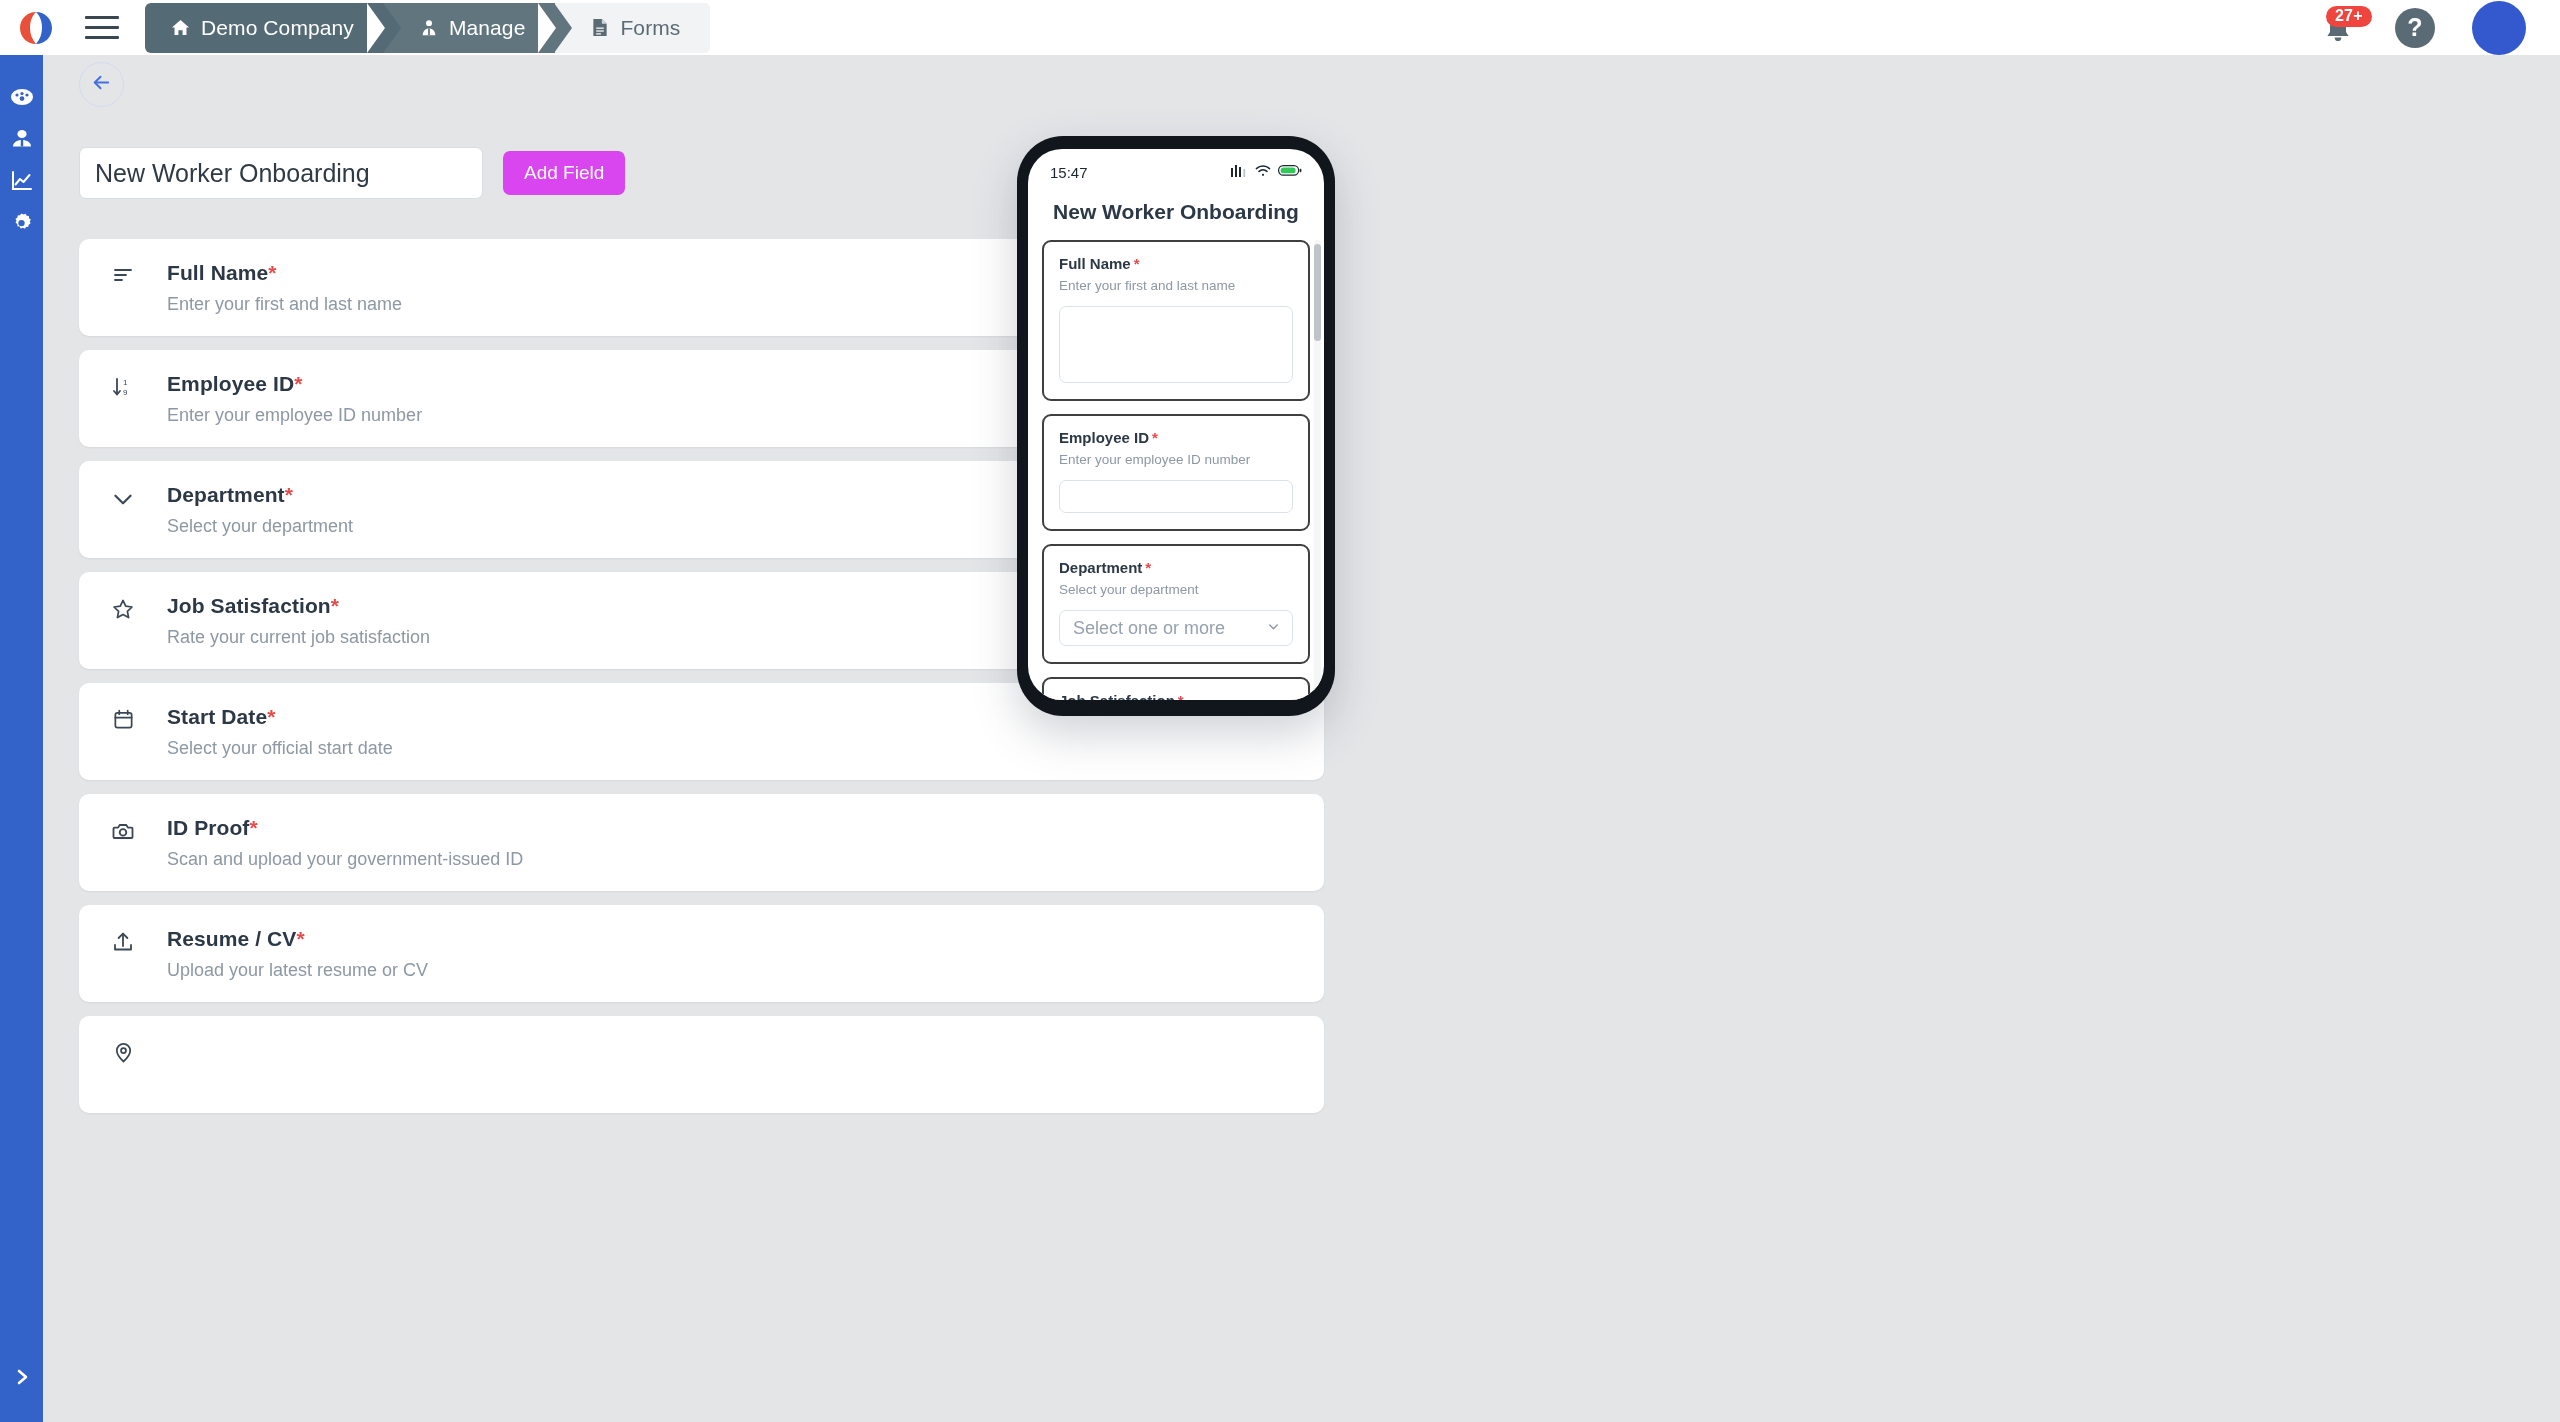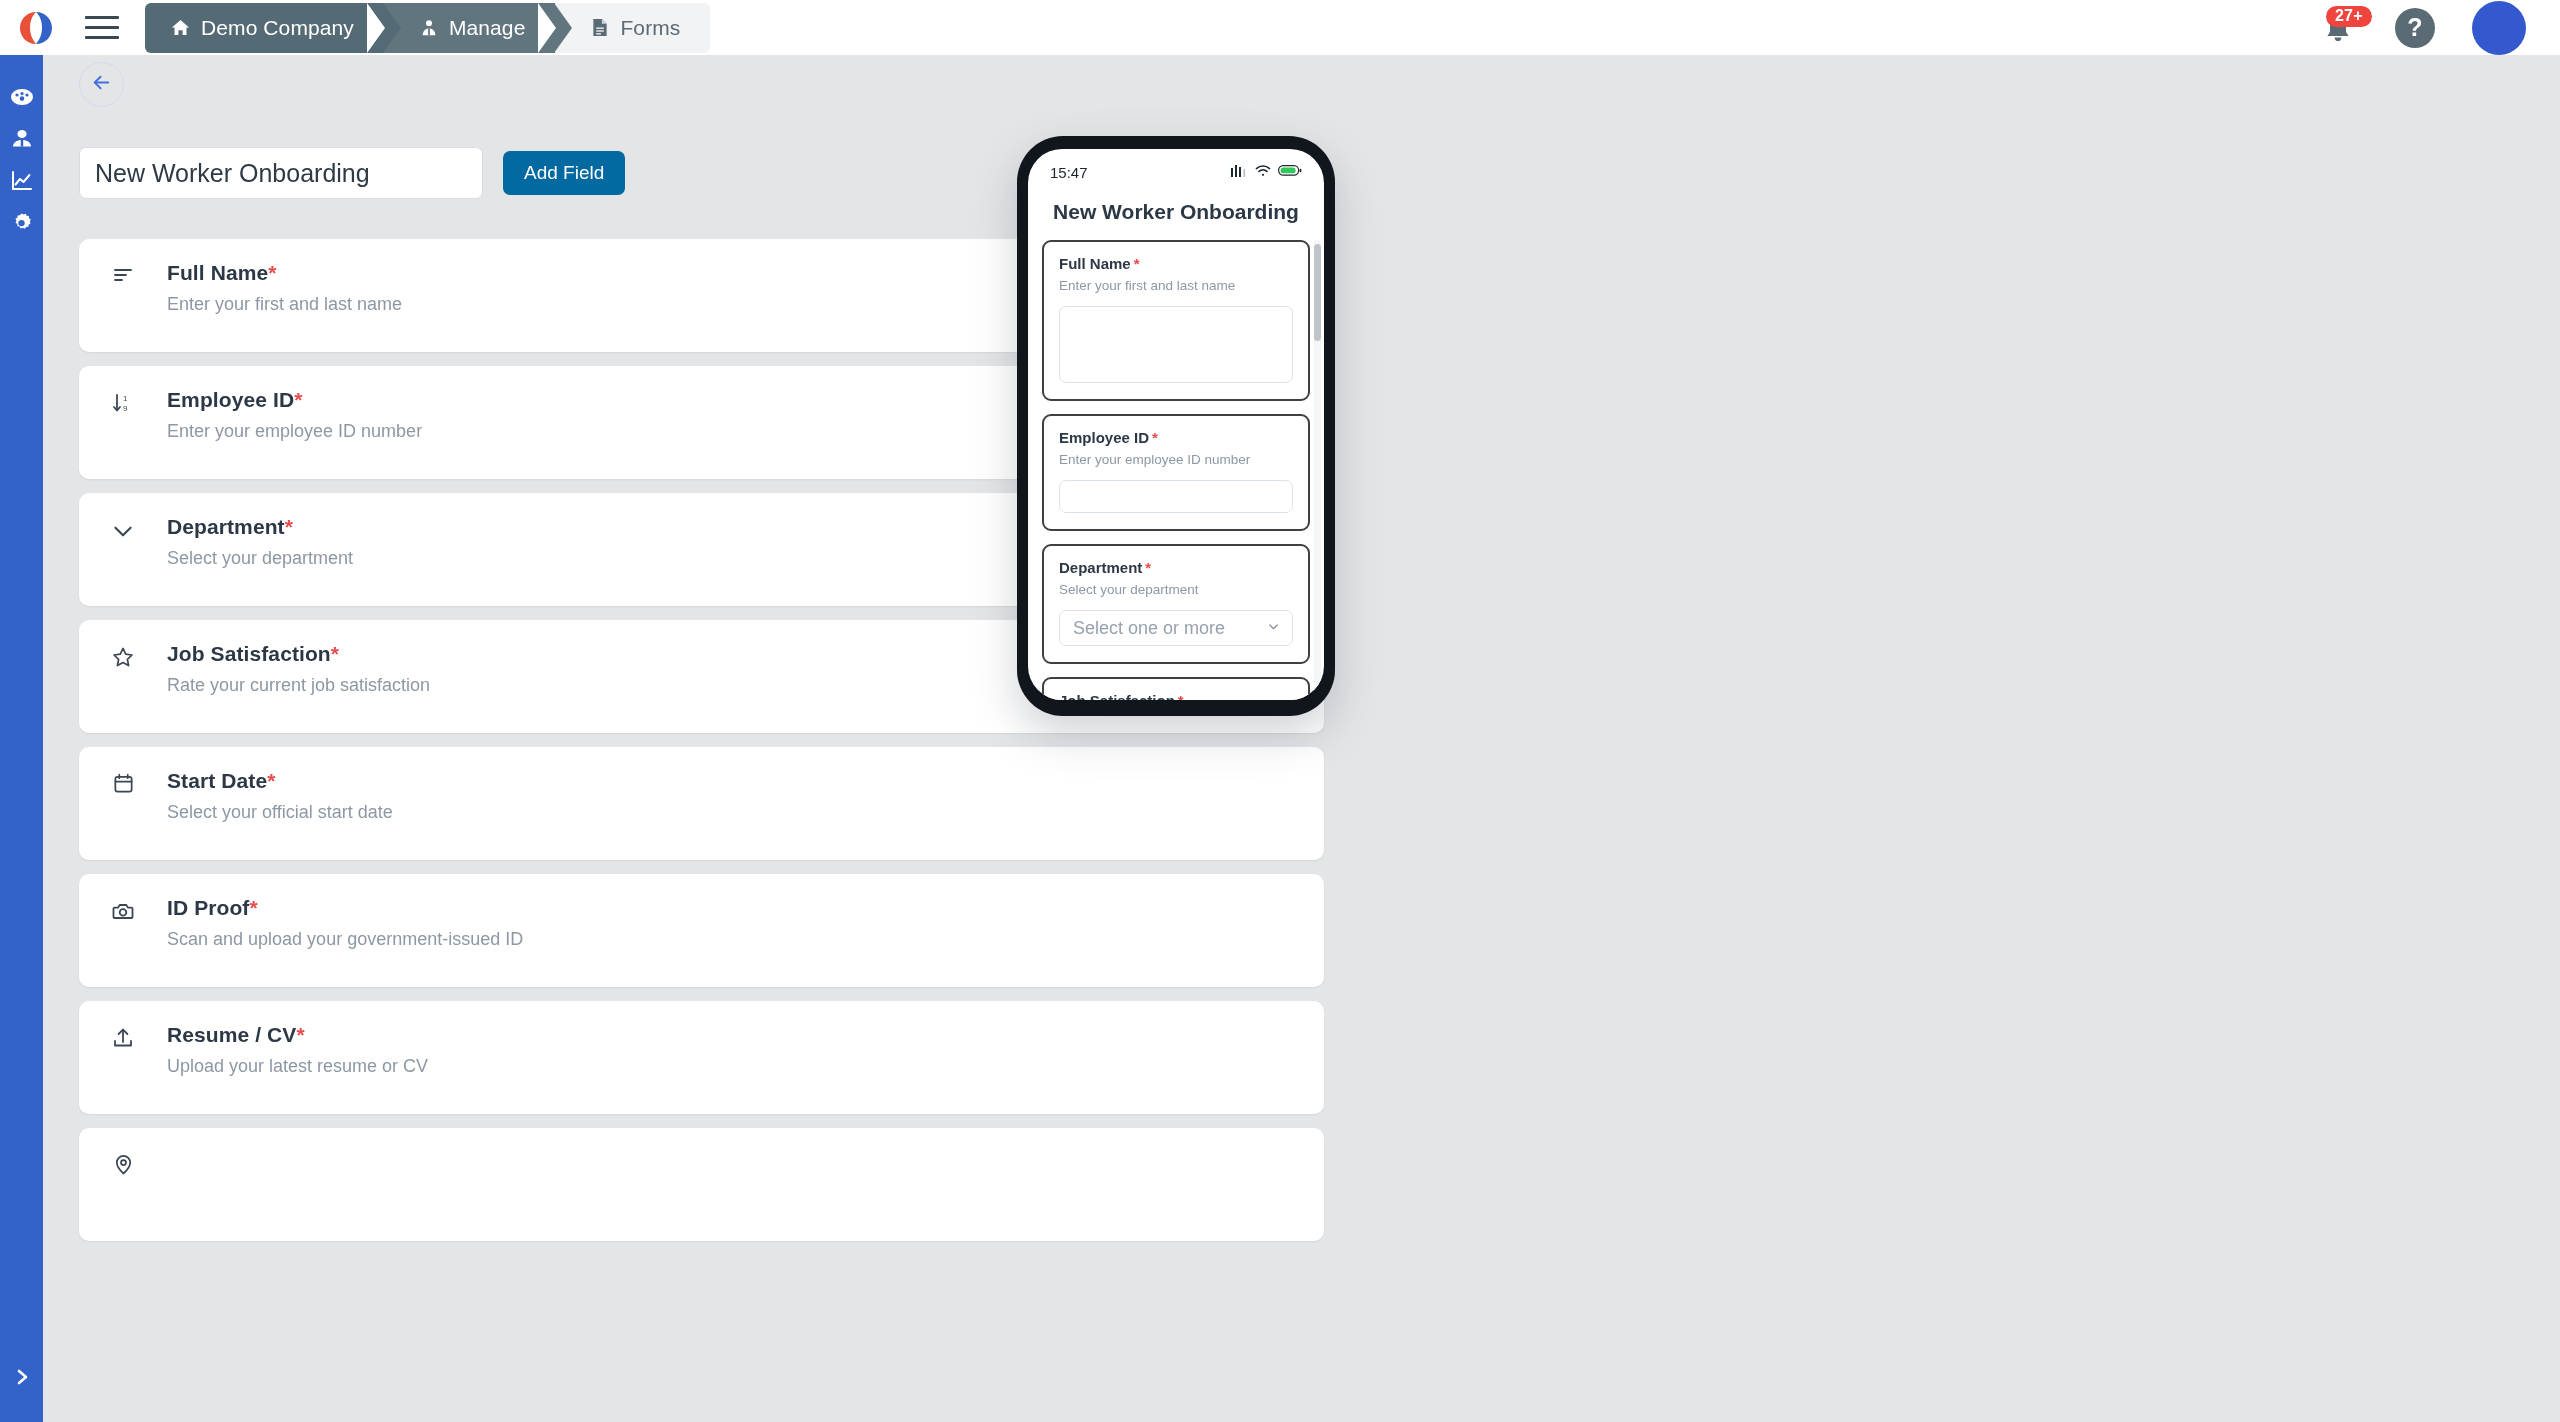--- a/index.html
+++ b/index.html
@@ -139,36 +139,36 @@
     width: 404px; height: 52px;
     background: #fff; border: 1px solid #d9dde1;
     border-radius: 7px;
     font-family: "Liberation Sans", sans-serif;
     font-size: 25px; color: #2f3a45;
     padding: 0 15px; outline: none;
   }
   .add-field-btn {
     margin-left: 20px;
     height: 44px; padding: 0 21px;
-    background: #0369a1; color: #fff;
+    background: #d946ef; color: #fff;
     border: none; border-radius: 7px;
     font-family: "Liberation Sans", sans-serif;
     font-size: 19px; cursor: pointer;
   }
   .gear-btn {
     position: absolute; left: 1172px; top: 8px;
     width: 36px; height: 36px;
     display: flex; align-items: center; justify-content: center;
     cursor: pointer;
   }
 
   .field-list { margin-top: 40px; }
   .field-card {
     position: relative;
-    width: 1245px; height: 113px;
+    width: 1245px; height: 97px;
     background: #ffffff;
     border-radius: 10px;
     margin-bottom: 14px;
     box-shadow: 0 1px 2px rgba(40,50,60,.07);
     display: flex; align-items: flex-start;
     padding: 22px 0 0 0;
     cursor: pointer;
   }
   .fc-icon {
     width: 88px; flex: 0 0 88px;

